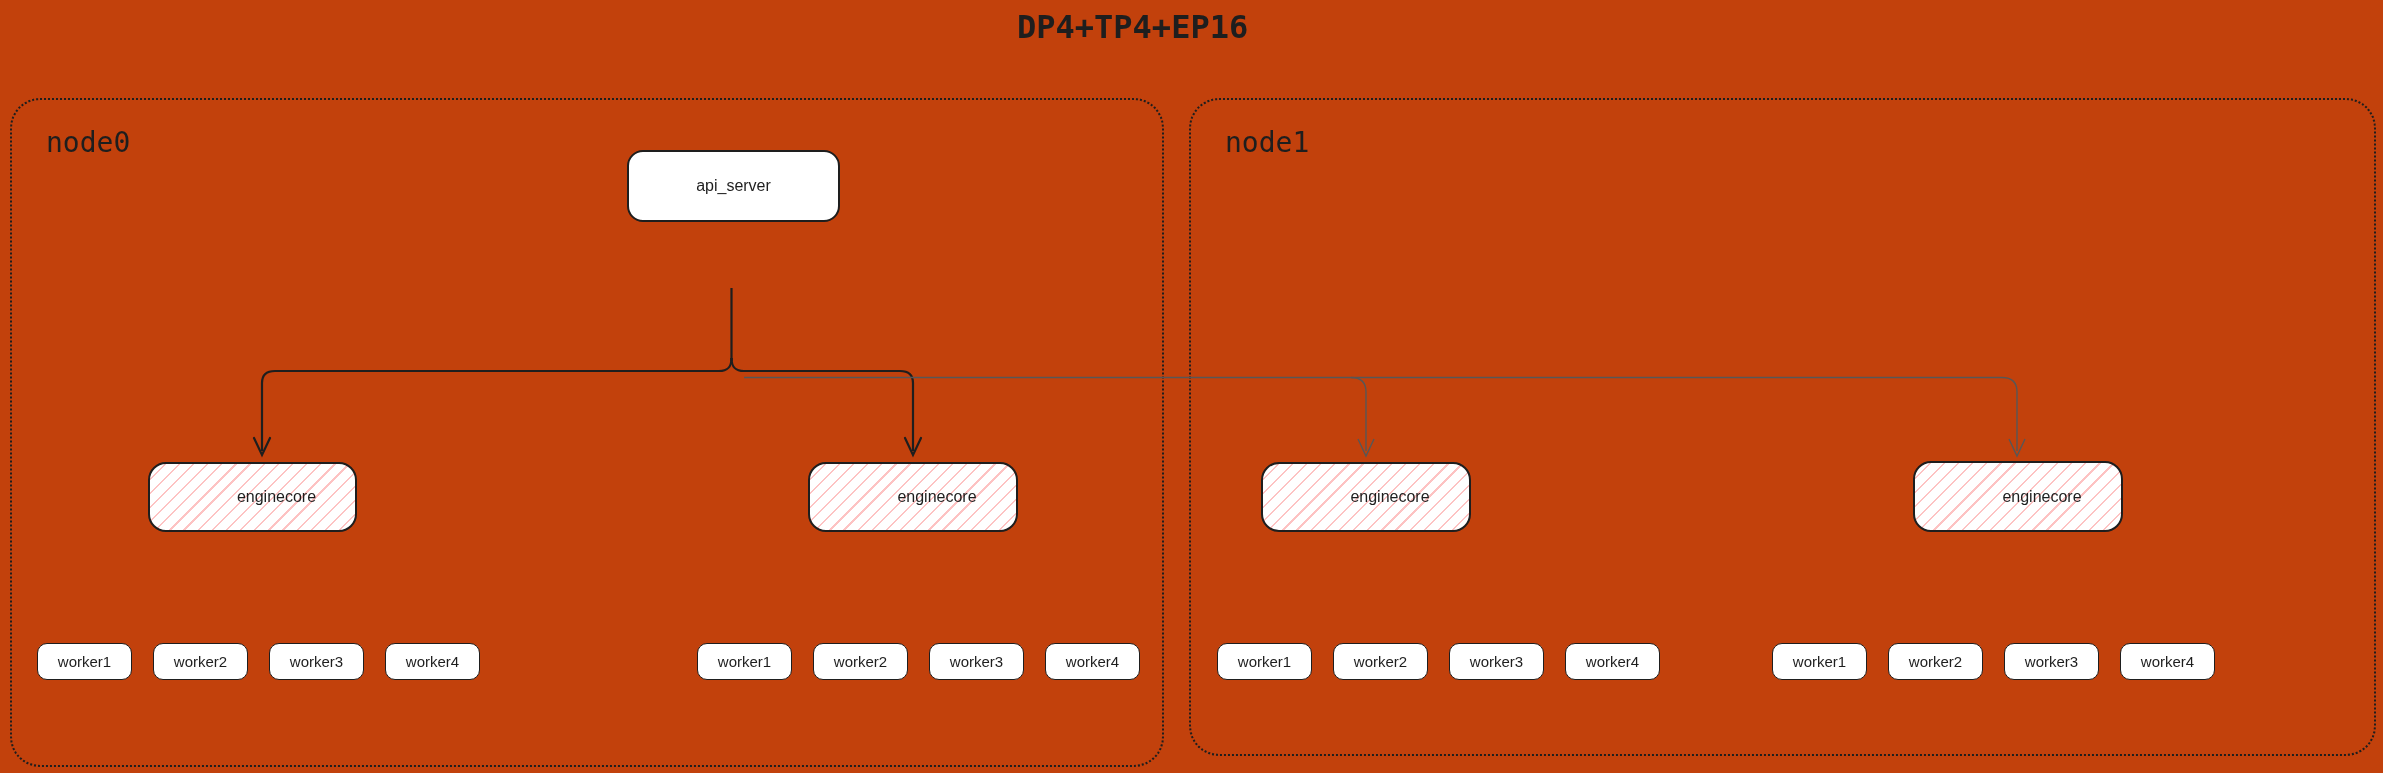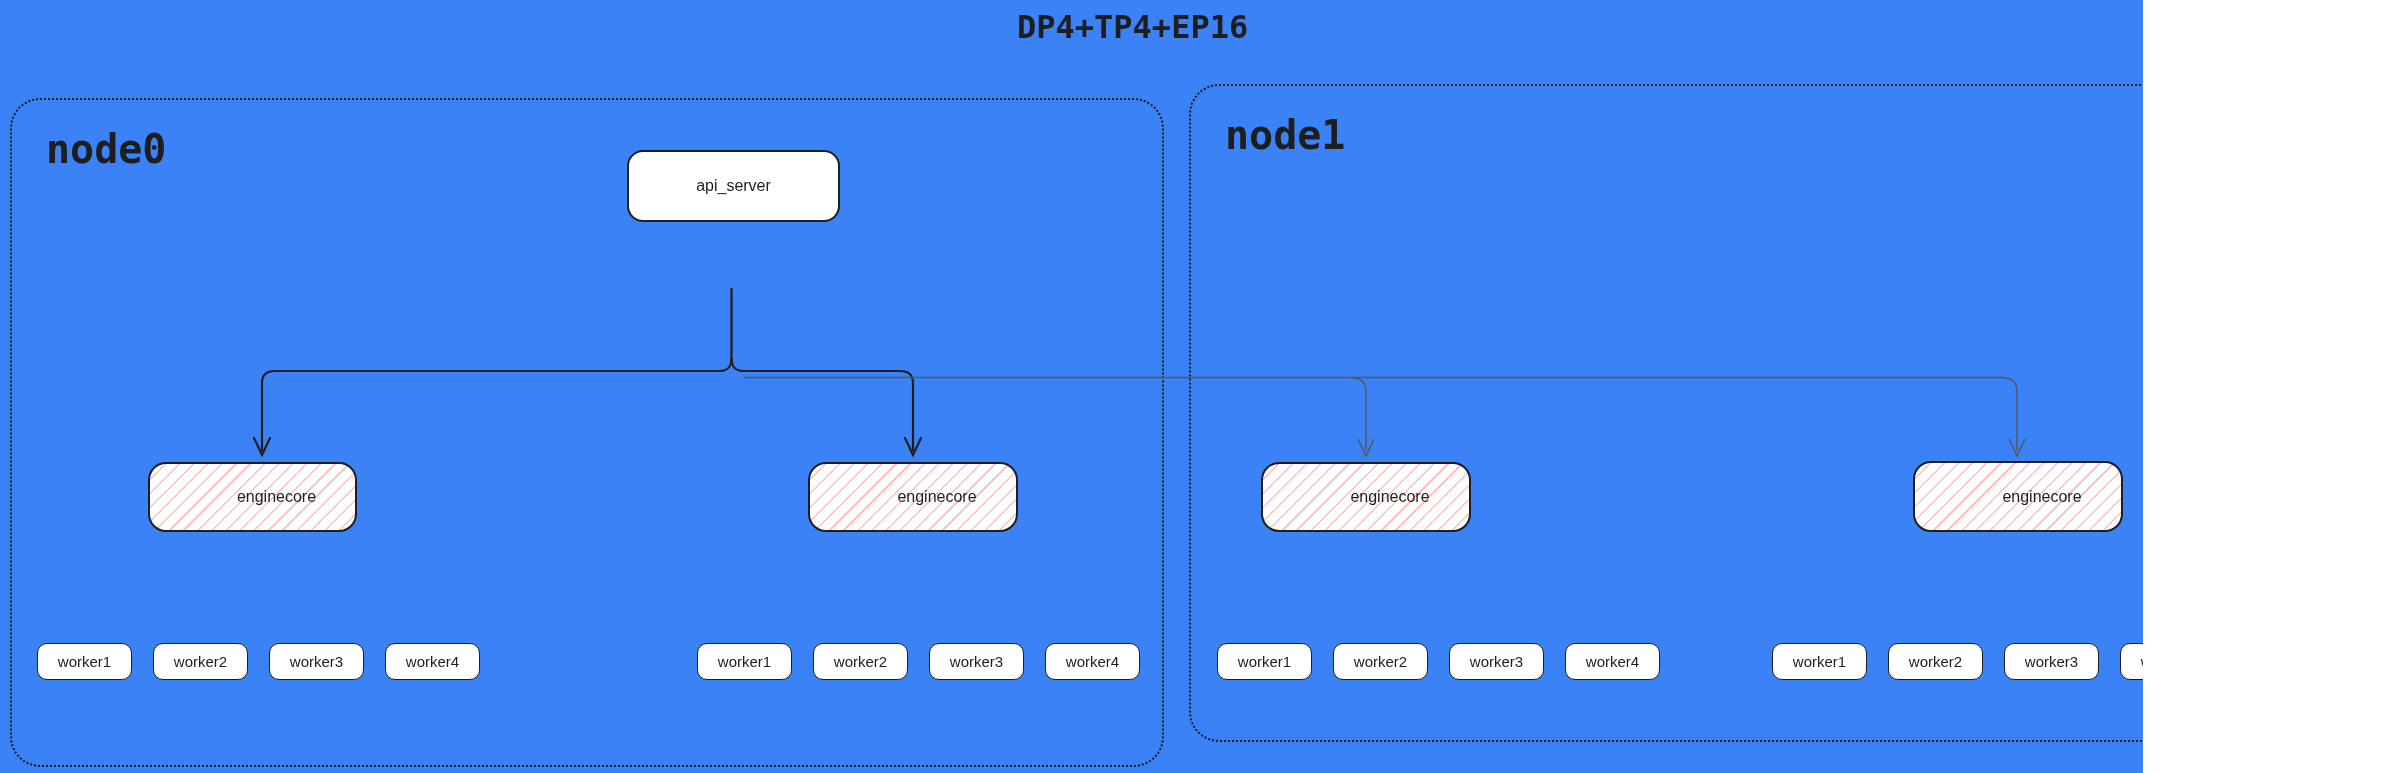--- a/index.html
+++ b/index.html
@@ -1,38 +1,38 @@
 <!DOCTYPE html>
 <html><head>
 <meta charset="utf-8">
 <style>
   html,body{margin:0;padding:0;background:#ffffff;}
   #canvas{
     position:relative;
-    width:2143px;height:773px;
-    background:#3b82f6;
+    width:2383px;height:773px;
+    background:#c2410c;
     font-family:"Liberation Sans", sans-serif;
     color:#1e1e1e;
     overflow:hidden;
   }
   .mono{font-family:"DejaVu Sans Mono", monospace;}
   .diagram-title{
     position:absolute;left:1017px;top:8px;
     font-size:32px;font-weight:600;letter-spacing:0px;
     color:#1e1e1e;white-space:nowrap;
   }
   .node-box{
     position:absolute;
     border:2.5px dotted #1e1e1e;
     border-radius:30px;
     background:transparent;
   }
   .node-label{
     position:absolute;left:34px;top:26px;
-    font-size:40px;font-weight:700;color:#1e1e1e;white-space:nowrap;
+    font-size:28px;font-weight:400;color:#1e1e1e;white-space:nowrap;
   }
   .card{
     position:absolute;
     border:2.2px solid #1e1e1e;
     border-radius:16px;
     background:#ffffff;
     display:flex;align-items:center;justify-content:center;
     font-size:16px;color:#1e1e1e;
     box-sizing:border-box;
   }
@@ -69,21 +69,21 @@
 <body>
 
 <div id="canvas">
 
   <div class="diagram-title mono">DP4+TP4+EP16</div>
 
   <div class="node-box" style="left:10px;top:98px;width:1150px;height:665px;">
     <div class="node-label mono">node0</div>
   </div>
 
-  <div class="node-box" style="left:1189px;top:84px;width:1183px;height:654px;">
+  <div class="node-box" style="left:1189px;top:98px;width:1183px;height:654px;">
     <div class="node-label mono">node1</div>
   </div>
 
   <div class="card" style="left:627px;top:150px;width:213px;height:72px;">
     <span>api_server</span>
   </div>
 
   <svg class="overlay" width="2383" height="773" viewBox="0 0 2383 773">
 
     <path d="M731.5,288 L731.5,361" fill="none" stroke="#1e1e1e" stroke-width="2.2"></path>

